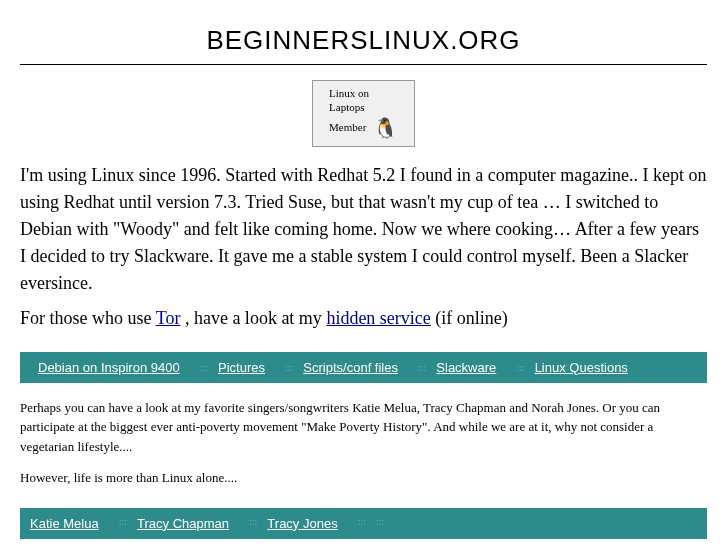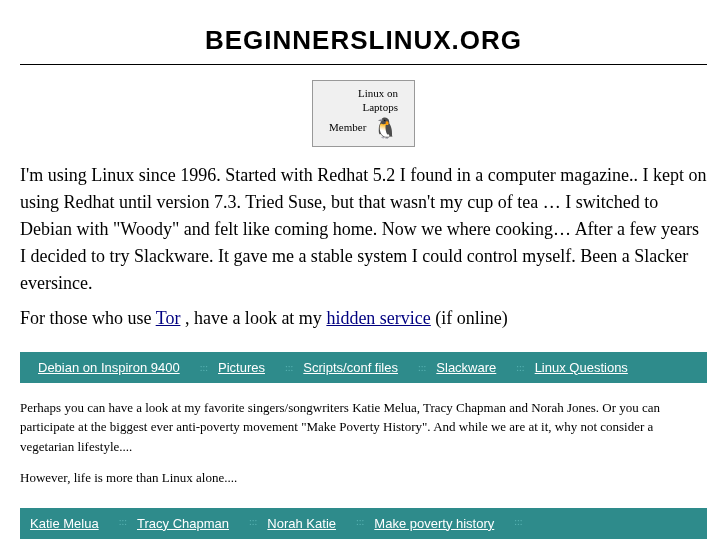--- a/index.html
+++ b/index.html
@@ -15,41 +15,41 @@
       width: 727px;
       min-height: 545px;
     }
     .page-wrapper {
       width: 100%;
       padding: 10px 20px 20px 20px;
     }
     .site-title {
       text-align: center;
       font-size: 26px;
-      font-weight: bold;
+      font-weight: normal;
       font-family: Arial, sans-serif;
       letter-spacing: 1px;
       padding: 15px 0 8px 0;
     }
     .title-divider {
       border: none;
       border-top: 1px solid #000;
       margin: 0 0 15px 0;
     }
     .logo-area {
       text-align: center;
       margin-bottom: 15px;
     }
     .logo-box {
       display: inline-block;
       border: 1px solid #999;
       background: #f0f0f0;
       padding: 5px 16px;
       font-size: 11px;
-      text-align: right;
+      text-align: left;
       line-height: 1.3;
     }
     .logo-box .penguin {
       font-size: 20px;
       display: inline-block;
       vertical-align: middle;
       margin-left: 4px;
     }
     .intro-text {
       font-size: 18px;
@@ -155,22 +155,21 @@
   </div>
   <div class="life-text">
     <span>However, life is more than Linux alone....</span>
   </div>
 
   <div class="nav-bar2">
     <a href="#">Katie Melua</a>
     <span class="nav-separator">:::</span>
     <a href="#">Tracy Chapman</a>
     <span class="nav-separator">:::</span>
-    <a href="#">Norah Katie</a>
+    <a href="#">Tracy Jones</a>
     <span class="nav-separator">:::</span>
-    <a href="#">Make poverty history</a>
     <span class="nav-separator">:::</span>
   </div>
 
   <div class="footer">
     <span>last modified: 11 july 2007</span>
   </div>
 </div>
 
 </body></html>

